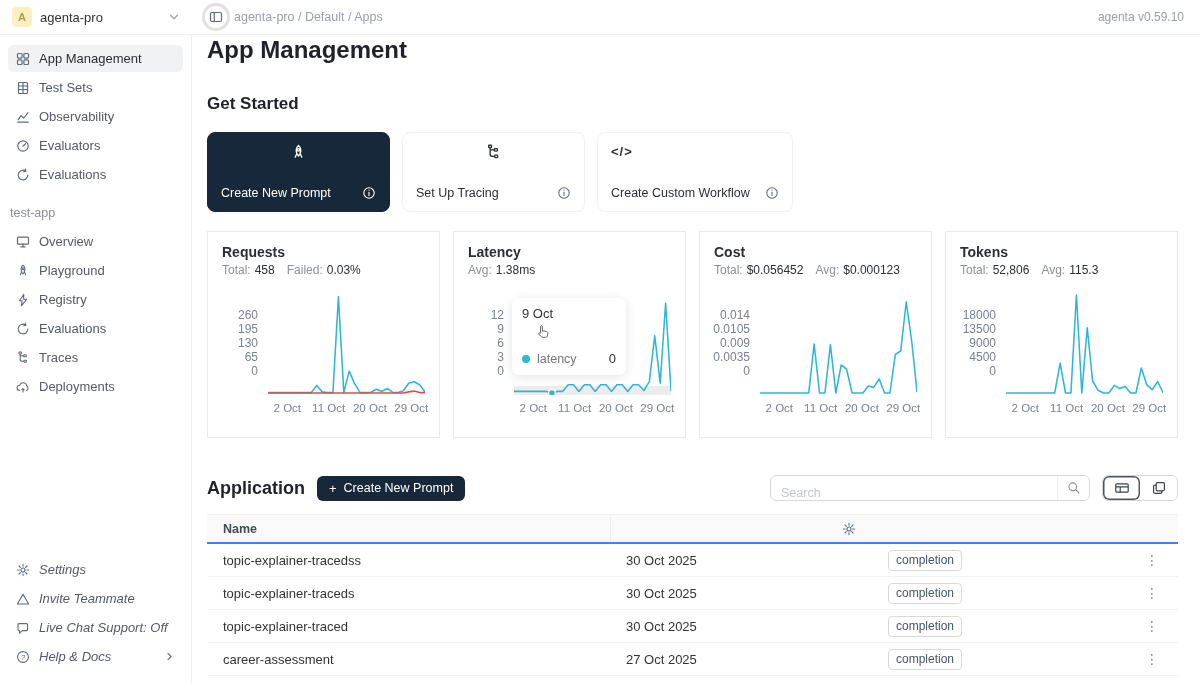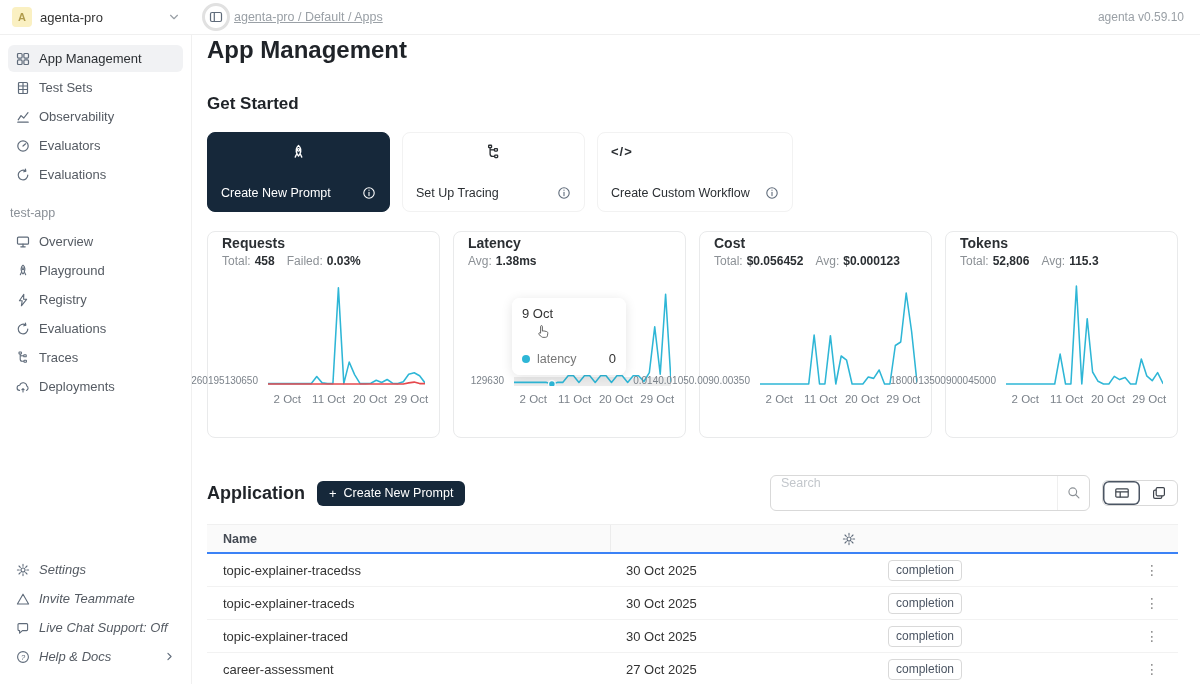--- a/index.html
+++ b/index.html
@@ -15,21 +15,21 @@
   .topbar { position:fixed; top:0; left:0; right:0; height:35px; display:flex; align-items:center;
             border-bottom:1px solid #f0f0f0; background:#fff; z-index:20; }
   .ws { width:192px; flex:0 0 auto; display:flex; align-items:center; gap:8px; padding:0 12px; cursor:pointer; }
   .avatar { width:20px; height:20px; border-radius:4px; background:#faf0c2; color:#b09b4c;
             font-size:11px; font-weight:700; display:flex; align-items:center; justify-content:center; }
   .ws-name { font-size:13px; font-weight:500; color:#333; }
   .ws-chev { margin-left:auto; color:#9aa0a6; }
   .toggle-btn { margin-left:9px; width:30px; height:30px; border:none; background:none; position:relative;
                 display:flex; align-items:center; justify-content:center; cursor:pointer; }
   .ring { position:absolute; inset:1px; border-radius:50%; border:3px solid #e1e1e1; }
-  .crumb { font-size:12.5px; color:#9aa0a6; margin-left:3px; cursor:pointer;text-decoration:underline; }
+  .crumb { font-size:12.5px; color:#9aa0a6; margin-left:3px; cursor:pointer; }
   .version { margin-left:auto; padding-right:16px; font-size:12px; color:#9aa0a6; }
 
   
   .sidebar { position:fixed; top:35px; left:0; bottom:0; width:192px; border-right:1px solid #f0f0f0;
              background:#fff; padding:10px 8px 14px; display:flex; flex-direction:column; z-index:10; }
   .snav { display:flex; flex-direction:column; gap:2px; }
   .sitem { display:flex; align-items:center; gap:9px; height:27px; padding:0 8px; border-radius:6px;
            font-size:13px; color:#555b63; cursor:pointer; white-space:nowrap; }
   .sitem.active { background:#f1f2f4; color:#2b2f33; font-weight:500; }
   .sec-label { font-size:12.5px; color:#8a9097; margin:16px 0 6px 2px; }
@@ -47,29 +47,29 @@
   .gs-card.primary { background:#16283a; border-color:#16283a; }
   .gs-card.wide { width:196px; }
   .gs-bottom { display:flex; align-items:center; justify-content:space-between; gap:6px;
                font-size:12.5px; font-weight:500; color:#2b2f33; white-space:nowrap; }
   .gs-card.primary .gs-bottom { color:#fff; }
   .gs-card.primary .ic { color:#fff; }
   .code-glyph { font-size:13px; font-weight:700; color:#2b2f33; letter-spacing:1px; }
 
   
   .charts-row { display:flex; gap:13px; margin-top:19px; }
-  .chart-card { flex:1 1 0; height:207px; border:1px solid #e9eaeb; border-radius:8px; padding:3px 14px;
+  .chart-card { flex:1 1 0; height:207px; border:1px solid #e9eaeb; border-radius:0; padding:12px 14px;
                 position:relative; background:#fff; }
   .cc-title { font-size:14px; font-weight:600; color:#2b2f33; }
   .cc-stats { display:flex; align-items:center; gap:4px; margin-top:3px; font-size:12px; }
   .cc-stats .lbl { color:#8c9196; }
-  .cc-stats .val { color:#2b2f33; font-weight:700; margin-right:8px; }
+  .cc-stats .val { color:#2b2f33; font-weight:400; margin-right:8px; }
   .cc-body { display:flex; margin-top:13px; }
-  .yaxis { width:46px; height:105px; display:flex; flex-direction:row; justify-content:flex-end;
-           align-items:flex-end; padding-right:10px; font-size:10px; color:#7b828a; }
+  .yaxis { width:46px; height:105px; display:flex; flex-direction:column; justify-content:center;
+           align-items:flex-end; padding-right:10px; font-size:12px; color:#7b828a; }
   .plot { flex:1; height:105px; position:relative; }
   .plot svg { position:absolute; inset:0; width:100%; height:100%; }
   .xaxis { position:relative; height:16px; margin-top:5px; margin-left:50px; font-size:11.5px; color:#7b828a; }
   .xaxis span { position:absolute; transform:translateX(-50%); white-space:nowrap; top:2px; }
   .xt0 { left:10%; } .xt1 { left:37%; } .xt2 { left:64%; } .xt3 { left:91%; }
 
   .hover-tip { position:absolute; left:58px; top:66px; width:114px; background:rgba(255,255,255,.97);
                border-radius:8px; box-shadow:0 2px 12px rgba(0,0,0,.11); padding:8px 10px 9px; z-index:6; }
   .tip-title { font-size:13px; color:#333; margin-bottom:30px; }
   .tip-row { display:flex; align-items:center; gap:7px; }
@@ -77,22 +77,22 @@
   .tip-series { font-size:12.5px; color:#777; }
   .tip-val { margin-left:auto; font-size:13px; color:#333; }
   .cursor-hand { position:absolute; left:82px; top:92px; z-index:7; }
 
   
   .app-head { display:flex; align-items:center; gap:12px; margin-top:37px; }
   .app-head h2 { margin:0; font-size:18px; font-weight:600; color:#1f2328; }
   .btn-primary { display:flex; align-items:center; gap:7px; background:#16283a; color:#fff; border:none;
                  border-radius:6px; height:25px; padding:0 12px; font-size:12.5px; cursor:pointer; font-family:inherit; }
   .plus { font-size:13px; line-height:1; }
-  .search { margin-left:auto; width:320px; height:36px; border:1px solid #d9d9d9; border-radius:6px;
-            display:flex; align-items:flex-start; background:#fff; }
+  .search { margin-left:auto; width:320px; height:26px; border:1px solid #d9d9d9; border-radius:6px;
+            display:flex; align-items:flex-end; background:#fff; }
   .search input { flex:1; min-width:0; border:none; outline:none; background:transparent; padding:0 10px;
                   font-size:12.5px; color:#333; font-family:inherit; }
   .search input::placeholder { color:#c3c7cc; }
   .search-btn { width:32px; height:100%; display:flex; align-items:center; justify-content:center;
                 border-left:1px solid #efefef; cursor:pointer; }
   .view-toggle { border:1px solid #d9d9d9; border-radius:6px; height:26px; display:flex; overflow:hidden; }
   .seg { width:37px; display:flex; align-items:center; justify-content:center; cursor:pointer; color:#3d434b; }
   .seg.active { box-shadow:inset 0 0 0 1.5px #4b5563; border-radius:6px; }
 
   

